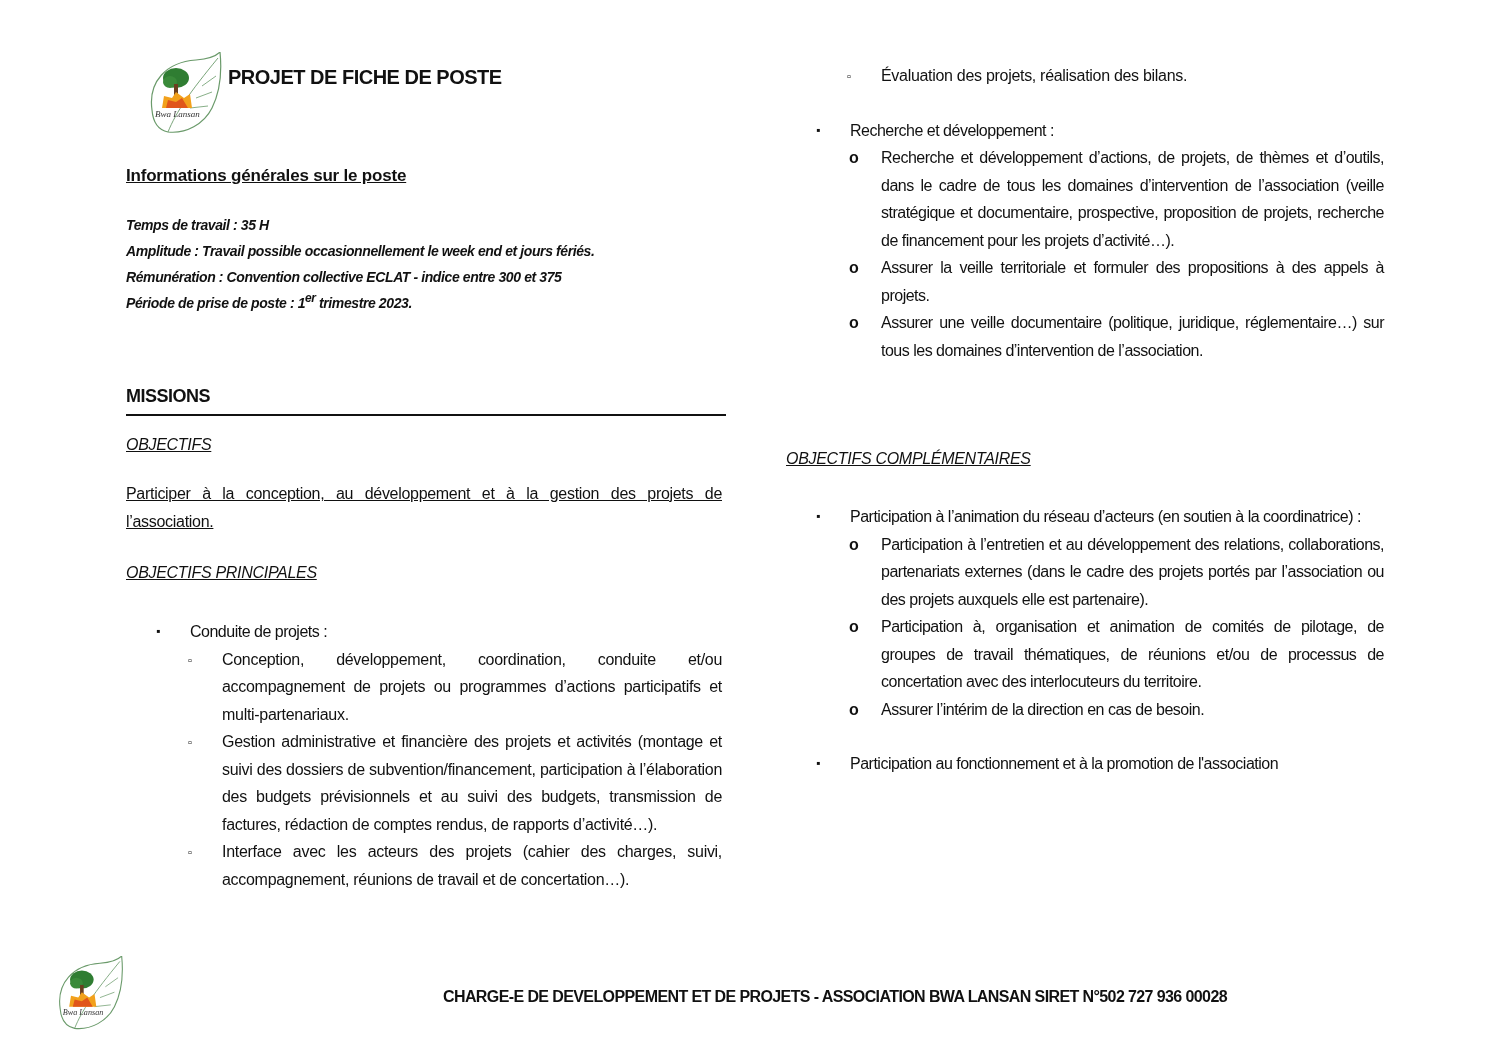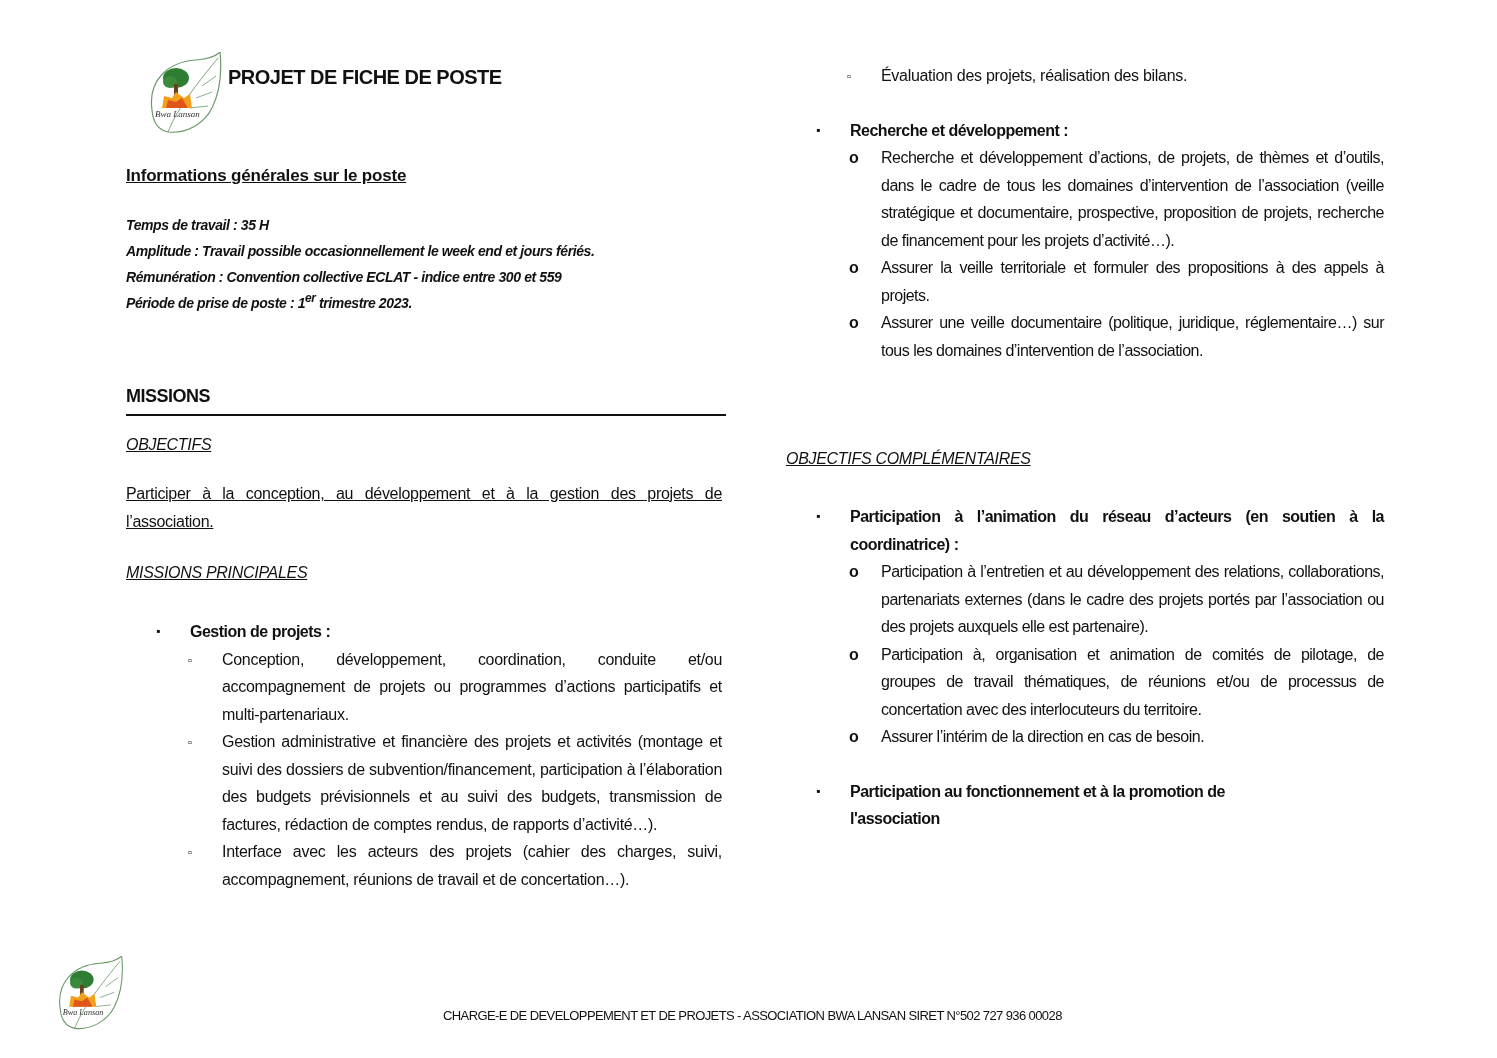--- a/index.html
+++ b/index.html
@@ -26,38 +26,38 @@
   .sub-objectifs { left:126px; top:436px;text-align:center; }
   .sub-principales { left:126px; top:564px; }
   .sub-compl { left:786px; top:450px; }
 
   .para { position:absolute; font-size:16px; line-height:27.5px; text-align:justify; letter-spacing:-0.3px;text-decoration:underline; }
   .objectif-text { left:126px; top:480px; width:596px; }
 
   .list { position:absolute; }
   .l1 { position:relative; font-size:16px; line-height:27.5px; }
   .l1 .bullet { position:absolute; left:-34px; top:0; font-size:12px; }
-  .l1 .label { font-weight:bold; letter-spacing:-0.5px; }
+  .l1 .label { font-weight:normal; letter-spacing:-0.5px; }
   .l2 { position:relative; font-size:16px; line-height:27.5px; text-align:justify; letter-spacing:-0.3px; }
   .l2 .bullet { position:absolute; left:-34px; top:1px; font-size:11px; }
   .l2.o .bullet { font-size:16px; top:0; font-weight:bold; left:-32px; }
   .l2.bold-ish { letter-spacing:-0.5px; }
 
   .list-conduite { left:190px; top:618px; width:532px; }
   .list-conduite .l2 { margin-left:32px; }
 
   .list-right { left:850px; top:62px; width:534px; }
   .list-right .l2 { margin-left:31px; }
 
   .list-compl { left:850px; top:503px; width:534px; }
   .list-compl .l2 { margin-left:31px; }
 
   .spacer { height:27px; }
 
-  .footer { position:absolute; left:443px; top:988px; font-size:13px; font-weight:normal; letter-spacing:-0.6px; white-space:nowrap;margin-top:20px; }
+  .footer { position:absolute; left:443px; top:988px; font-size:16px; font-weight:bold; letter-spacing:-0.6px; white-space:nowrap; }
 </style>
 </head>
 <body>
 
 <div class="page">
 
   <div class="logo logo-top">
     <svg width="78" height="84" viewBox="0 0 78 84">
       <path d="M6 58 C2 30 20 10 50 8 C62 7 70 4 74 0 C76 20 74 40 66 56 C58 72 40 82 22 80 C12 78 7 70 6 58 Z" fill="none" stroke="#6a9a6a" stroke-width="1.2"></path>
       <path d="M22 80 C30 60 44 40 72 6" fill="none" stroke="#6a9a6a" stroke-width="0.9"></path>
@@ -70,36 +70,36 @@
       <text x="9" y="65" font-size="9" font-style="italic" fill="#333" font-family="Liberation Serif, serif">Bwa Lansan</text>
     </svg>
   </div>
 
   <div class="title1">PROJET DE FICHE DE POSTE</div>
 
   <div class="h-info">Informations générales sur le poste</div>
   <div class="info-lines">
     <div>Temps de travail : 35 H</div>
     <div>Amplitude : Travail possible occasionnellement le week end et jours fériés.</div>
-    <div>Rémunération : Convention collective ECLAT - indice entre 300 et  559</div>
+    <div>Rémunération : Convention collective ECLAT - indice entre 300 et  375</div>
     <div><span>Période de prise de poste : 1</span><sup>er</sup><span> trimestre 2023.</span></div>
   </div>
 
   <div class="h-missions">MISSIONS</div>
   <div class="missions-rule"></div>
 
   <div class="sub-h sub-objectifs">OBJECTIFS</div>
   <div class="para objectif-text">Participer à la conception, au développement et à la gestion des projets de l’association.</div>
 
-  <div class="sub-h sub-principales">MISSIONS PRINCIPALES</div>
+  <div class="sub-h sub-principales">OBJECTIFS PRINCIPALES</div>
 
   <div class="list list-conduite">
     <div class="l1">
       <span class="bullet">▪</span>
-      <span class="label">Gestion de projets :</span>
+      <span class="label">Conduite de projets :</span>
     </div>
     <div class="l2">
       <span class="bullet">▫</span>
       <span>Conception, développement, coordination, conduite et/ou accompagnement de projets ou programmes d’actions participatifs et multi-partenariaux.</span>
     </div>
     <div class="l2">
       <span class="bullet">▫</span>
       <span>Gestion administrative et financière des projets et activités (montage et suivi des dossiers de subvention/financement, participation à l’élaboration des budgets prévisionnels et au suivi des budgets, transmission de factures, rédaction de comptes rendus, de rapports d’activité…).</span>
     </div>
     <div class="l2">

